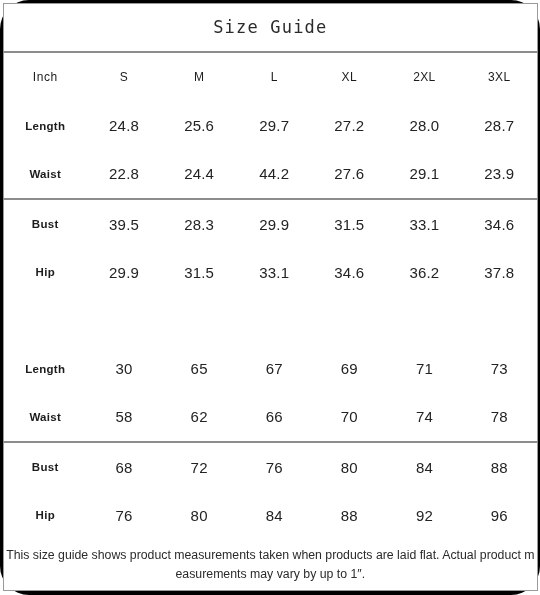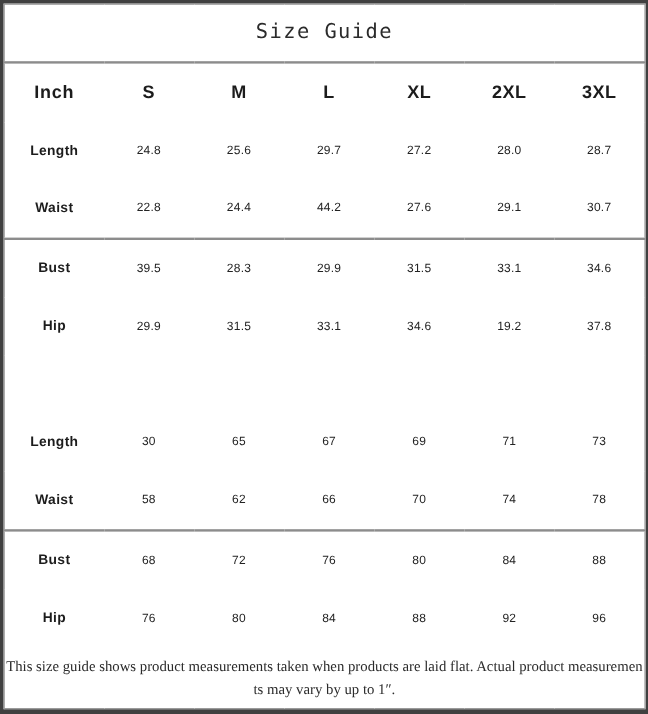--- a/index.html
+++ b/index.html
@@ -12,21 +12,22 @@
     height: 595px;
     font-family: "Liberation Sans", sans-serif;
     -webkit-font-smoothing: antialiased;
   }
 
   .size-guide-wrap {
     box-sizing: border-box;
     width: 540px;
     height: 595px;
     padding: 3px 3px 4px 3px;
-    background: #404040;
+    background: #000000;
+    border-radius: 29px;
   }
 
   .size-guide {
     box-sizing: border-box;
     width: 534px;
     height: 588px;
     border: 1px solid #9a9a9a;
     border-collapse: collapse;
     background: #ffffff;
     table-layout: fixed;
@@ -58,37 +59,37 @@
 
   
   .grid-cell {
     border-right: 1px solid #555555;
     border-bottom: 1px solid #8c8c8c;
     height: 45px;
   }
   .grid-cell.last-col { border-right: 0; }
 
   .head-row .grid-cell {
-    font-weight: bold;
-    font-size: 15px;
+    font-weight: normal;
+    font-size: 12px;
     letter-spacing: 0.4px;
     height: 45px;
   }
   .head-row .grid-cell.unit-cell {
     letter-spacing: 0.6px;
   }
 
   .data-row .row-label {
     font-weight: bold;
     font-size: 11.5px;
     letter-spacing: 0.3px;
   }
   .data-row .data-value {
     font-weight: normal;
-    font-size: 10px;
+    font-size: 15px;
     letter-spacing: 0.2px;
     color: #232323;
   }
 
   .data-row.thick-top .grid-cell {
     border-top: 2px solid #8c8c8c;
   }
 
   
   .spacer-cell {
@@ -98,21 +99,21 @@
     background: #ffffff;
   }
 
   
   .footer-cell {
     height: 47px;
     border-top: 1px solid #8c8c8c;
     padding: 0 22px;
   }
   .footer-text {
-    font-family: Liberation Serif, serif;
+    font-family: Liberation Sans, sans-serif;
     font-size: 12.3px;
     line-height: 19px;
     color: #2b2b2b;
     text-align: center;
     word-break: break-all;
   }
 </style>
 </head>
 <body>
 
@@ -155,40 +156,40 @@
         <td class="grid-cell data-value last-col">28.7</td>
       </tr>
 
       <tr class="data-row">
         <td class="grid-cell row-label">Waist</td>
         <td class="grid-cell data-value">22.8</td>
         <td class="grid-cell data-value">24.4</td>
         <td class="grid-cell data-value">44.2</td>
         <td class="grid-cell data-value">27.6</td>
         <td class="grid-cell data-value">29.1</td>
-        <td class="grid-cell data-value last-col">30.7</td>
+        <td class="grid-cell data-value last-col">23.9</td>
       </tr>
 
       <tr class="data-row thick-top">
         <td class="grid-cell row-label">Bust</td>
         <td class="grid-cell data-value">39.5</td>
         <td class="grid-cell data-value">28.3</td>
         <td class="grid-cell data-value">29.9</td>
         <td class="grid-cell data-value">31.5</td>
         <td class="grid-cell data-value">33.1</td>
         <td class="grid-cell data-value last-col">34.6</td>
       </tr>
 
       <tr class="data-row">
         <td class="grid-cell row-label">Hip</td>
         <td class="grid-cell data-value">29.9</td>
         <td class="grid-cell data-value">31.5</td>
         <td class="grid-cell data-value">33.1</td>
         <td class="grid-cell data-value">34.6</td>
-        <td class="grid-cell data-value">19.2</td>
+        <td class="grid-cell data-value">36.2</td>
         <td class="grid-cell data-value last-col">37.8</td>
       </tr>
 
       <tr>
         <td class="spacer-cell" colspan="7"></td>
       </tr>
 
 
       <tr class="data-row">
         <td class="grid-cell row-label">Length</td>

